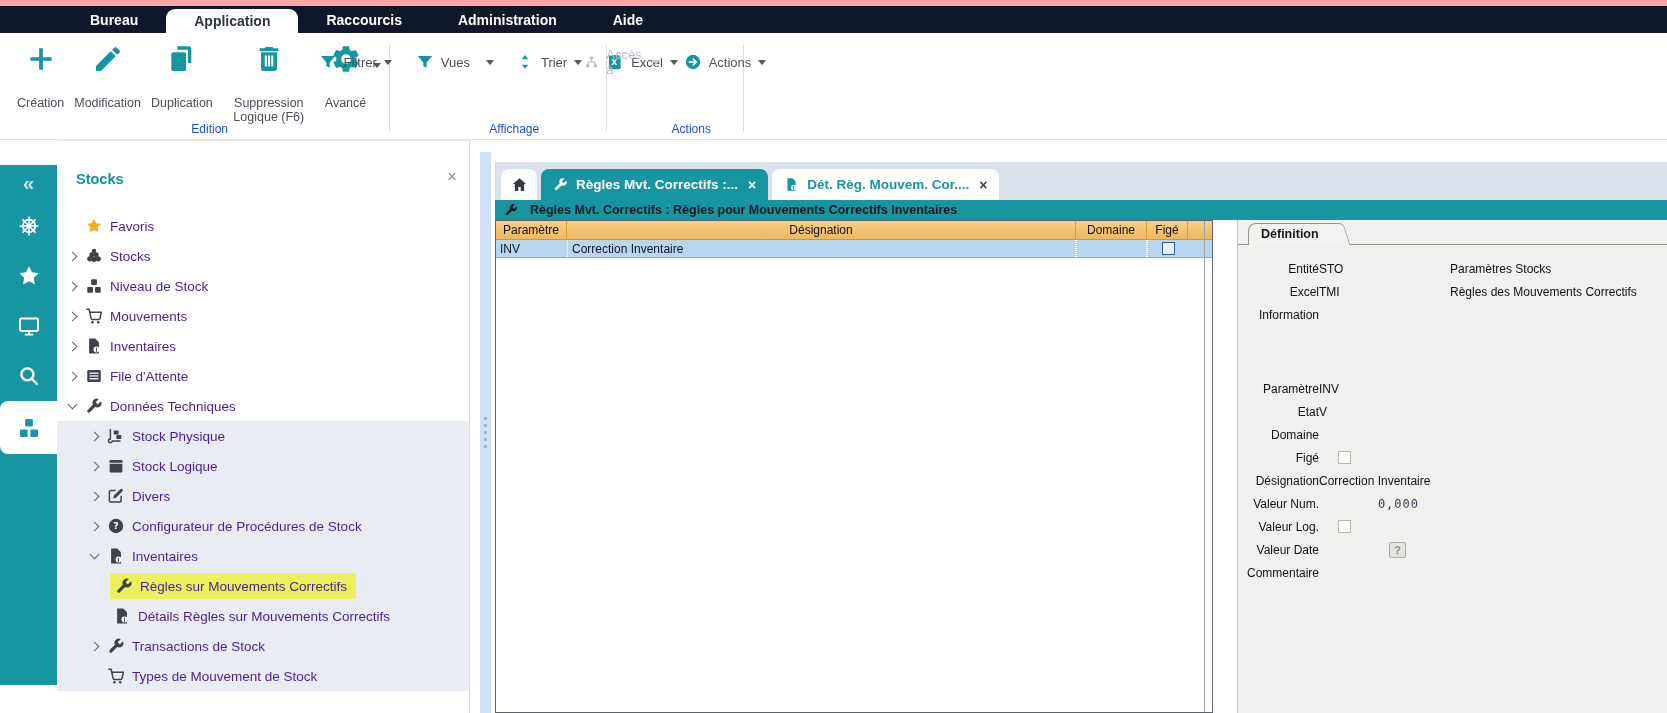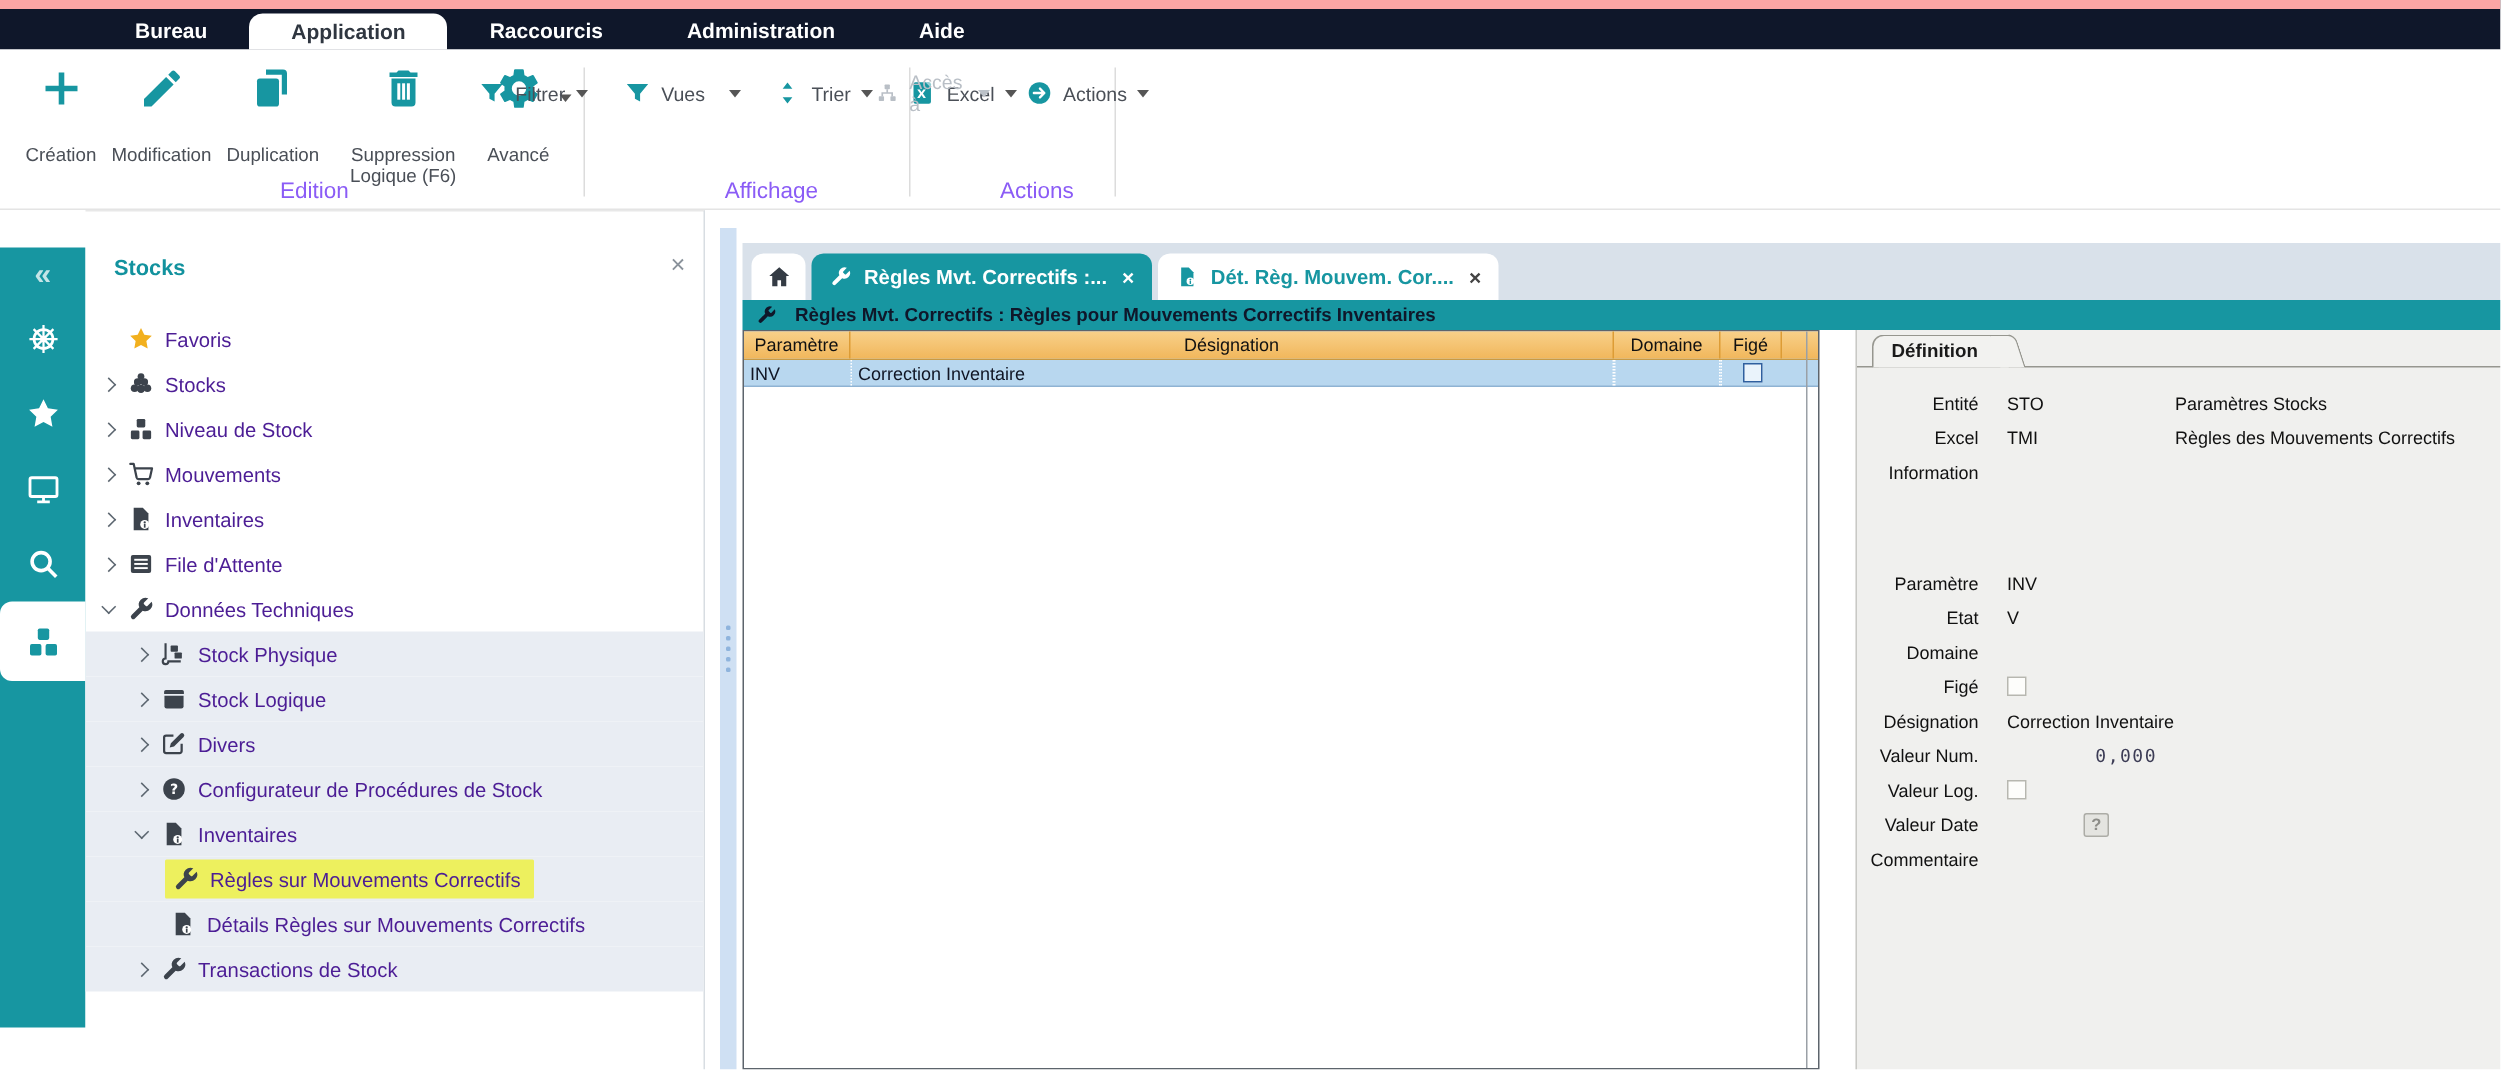--- a/index.html
+++ b/index.html
@@ -13,21 +13,21 @@
   .mb-item { color:#fff; font-size:14px; font-weight:bold; display:flex; align-items:center;
     padding:0 28px; cursor:default; }
   .mb-item.first { margin-left:62px; }
   .mb-item.active { background:#fff; color:#2f3640; border-radius:9px 9px 0 0; margin-top:3px; }
 
   
   .ribbon { position:absolute; left:0; top:33px; width:1667px; height:107px; background:#fff;
     border-bottom:1px solid #e4e4e4; display:flex; }
   .rgroup { position:relative; display:flex; align-items:flex-start; padding:10px 6px 18px 6px; }
   .rgroup-label { position:absolute; bottom:3px; left:0; right:0; text-align:center;
-    font-size:15px; color:#8b5cf6;padding-left:32px; }
+    font-size:12px; color:#1d4ed8;padding-left:32px; }
   .rdiv { width:1px; background:#dcdcdc; margin:12px 2px 8px 2px; }
   .rb { display:flex; flex-direction:column; align-items:center; text-align:center;
     margin:0 5px; cursor:pointer;gap:15px; }
   .rb .bigic { width:32px; height:32px; color:#1796a1; }
   .rb .biglabel { margin-top:6px; font-size:12.5px; color:#4a4f57; line-height:14px; max-width:92px; }
   .caret { width:0; height:0; border-left:4.5px solid transparent; border-right:4.5px solid transparent;
     border-top:5.5px solid #555; display:inline-block; }
   .caret.gray { border-top-color:#bcc2c9; }
   .avance-caret { margin:20px 0 0 2px; }
   .acol { display:flex; flex-direction:row; gap:16px; margin-top:8px; }
@@ -114,21 +114,21 @@
     background:#f0f0ee; border-left:1px solid #c9c9c5; }
   .def-tab { position:relative; display:inline-block; margin:3px 0 0 10px; padding:3px 20px 4px 12px;
     background:#f2f2f0; border:1px solid #96968f; border-bottom:none; border-radius:8px 0 0 0;
     font-size:12.5px; font-weight:bold; color:#1a1a1a; z-index:2; }
   .def-tab::after { content:""; position:absolute; top:-1px; right:-8px; bottom:0; width:16px;
     background:#f2f2f0; border-top:1px solid #96968f; border-right:1px solid #96968f;
     border-top-right-radius:5px; transform:skewX(18deg); }
   .def-body { border-top:1px solid #96968f; margin-top:-1px; padding-top:12px; }
   .frow { display:flex; align-items:center; height:23px; font-size:12px; color:#111; }
   .flabel { width:81px; text-align:right; flex:none; }
-  .fval { margin-left:19px; white-space:nowrap; }
+  .fval { white-space:nowrap; }
   .fval.num { width:100px; text-align:right; font-family:"DejaVu Sans Mono",monospace;
     letter-spacing:1px; color:#3c3c55; }
   .fval2 { margin-left:6px; position:absolute; left:206px; white-space:nowrap; }
   .frow { position:relative; }
   .cb-form { width:13px; height:13px; background:#fdfdfb; border:1px solid #b7b7b0; margin-left:19px; }
   .spacer { height:51px; }
   .qbtn { margin-left:70px; width:17px; height:16px; background:#e4e4e0; border:1px solid #acaca6;
     border-radius:2px; color:#8d8d88; font-size:11px; font-weight:bold; display:flex;
     align-items:center; justify-content:center; cursor:pointer; }
 </style>
@@ -586,20 +586,29 @@
         <span class="chevbox">
             <span class="chev right"></span>
           </span>
         <span class="ticon">
             <svg class="ic">
               <use href="#i-wrench"></use>
             </svg>
           </span>
         <span class="tlabel">Transactions de Stock</span>
       </div>
+      <div class="tree-row lvl2 sect">
+        <span class="chevbox"></span>
+        <span class="ticon">
+            <svg class="ic">
+              <use href="#i-cart"></use>
+            </svg>
+          </span>
+        <span class="tlabel">Types de Mouvement de Stock</span>
+      </div>
     </div>
   </div>
 
   <div class="splitter"></div>
 
   <div class="main">
 
     <div class="tabstrip">
       <div class="dtab home">
         <span class="tabic">

